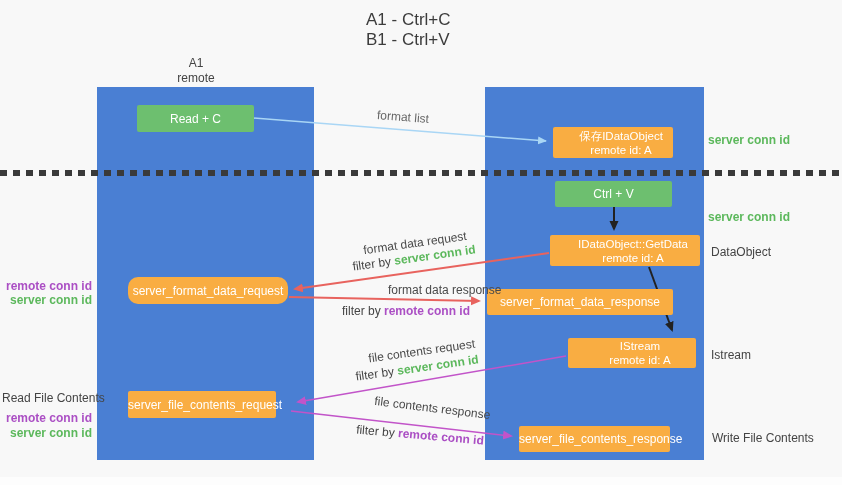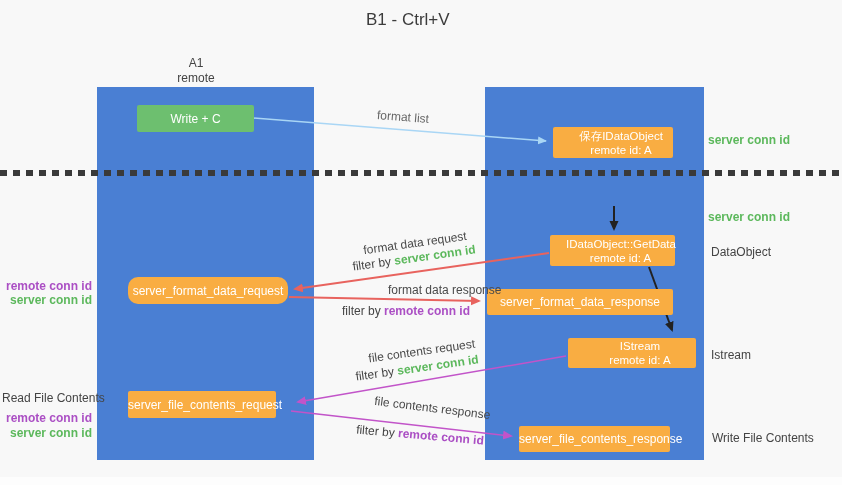--- a/index.html
+++ b/index.html
@@ -34,20 +34,21 @@
   .side{position:absolute; z-index:6; font-size:12px; white-space:nowrap;}
   .leftcol{text-align:right; width:90px; left:2px;}
   .bottom-strip{position:absolute; left:0; top:477px; width:842px; height:8px; background:#fdfdfd; z-index:2;}
 </style>
 </head>
 <body>
 
 <div class="canvas">
 
   <div class="title">
+    <div>A1 - Ctrl+C</div>
     <div>B1 - Ctrl+V</div>
   </div>
 
   <div class="col-header" style="left:146px; top:56px; width:100px;">
     <div>A1</div>
     <div>remote</div>
   </div>
 
   <div class="column" style="left:97px; width:217px;"></div>
   <div class="column" style="left:485px; width:219px;"></div>
@@ -72,28 +73,31 @@
     <line x1="253" y1="118" x2="546" y2="141" stroke="#a9d6f5" stroke-width="1.5" marker-end="url(#m-blue)"></line>
     <line x1="614" y1="206" x2="614" y2="229" stroke="#222222" stroke-width="2" marker-end="url(#m-black)"></line>
     <line x1="549" y1="253" x2="295" y2="289" stroke="#e8635e" stroke-width="2" marker-end="url(#m-red)"></line>
     <line x1="289" y1="297" x2="479" y2="301" stroke="#e8635e" stroke-width="2" marker-end="url(#m-red)"></line>
     <line x1="649" y1="267" x2="672" y2="330" stroke="#222222" stroke-width="2" marker-end="url(#m-black)"></line>
     <line x1="566" y1="356" x2="298" y2="402" stroke="#c254c9" stroke-width="1.5" marker-end="url(#m-magenta)"></line>
     <line x1="291" y1="411" x2="511" y2="436" stroke="#c254c9" stroke-width="1.5" marker-end="url(#m-magenta)"></line>
   </svg>
 
   <div class="btn" style="left:137px; top:105px; width:117px; height:27px;">
-    <span>Write + C</span>
+    <span>Read + C</span>
+  </div>
+  <div class="btn" style="left:555px; top:181px; width:117px; height:26px;">
+    <span>Ctrl + V</span>
   </div>
 
   <div class="node" style="left:553px; top:127px; width:120px; height:31px;">
     <div class="ln">保存IDataObject</div>
     <div class="ln">remote id: A</div>
   </div>
-  <div class="node" style="left:550px; top:235px; width:125px; height:31px;">
+  <div class="node" style="left:550px; top:235px; width:150px; height:31px;">
     <div class="ln">IDataObject::GetData</div>
     <div class="ln">remote id: A</div>
   </div>
   <div class="node" style="left:128px; top:277px; width:160px; height:27px;border-radius:10px;">
     <span>server_format_data_request</span>
   </div>
   <div class="node" style="left:487px; top:289px; width:186px; height:26px;">
     <span>server_format_data_response</span>
   </div>
   <div class="node" style="left:568px; top:338px; width:128px; height:30px;">

